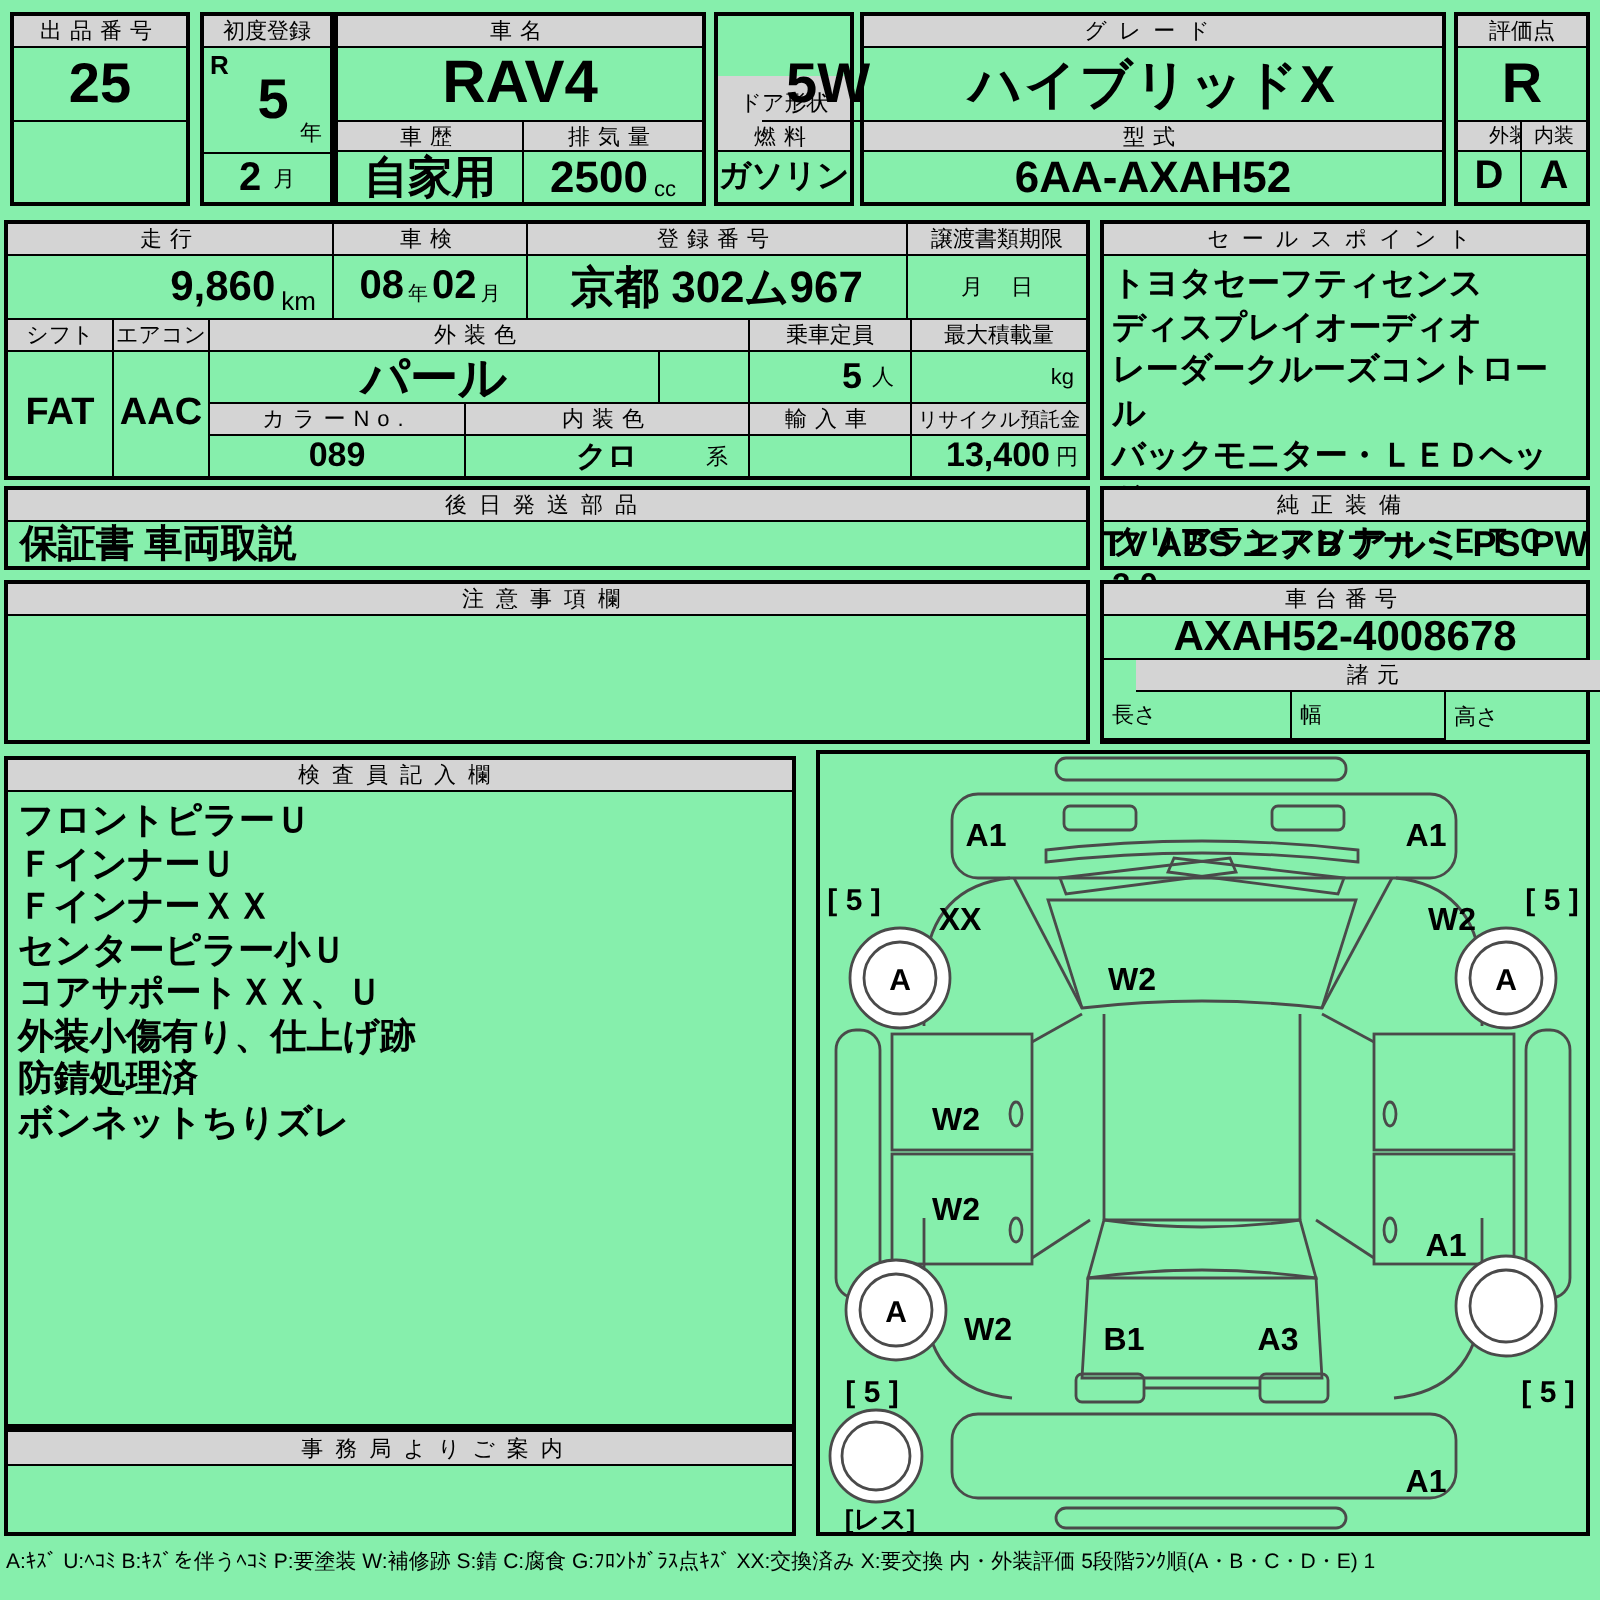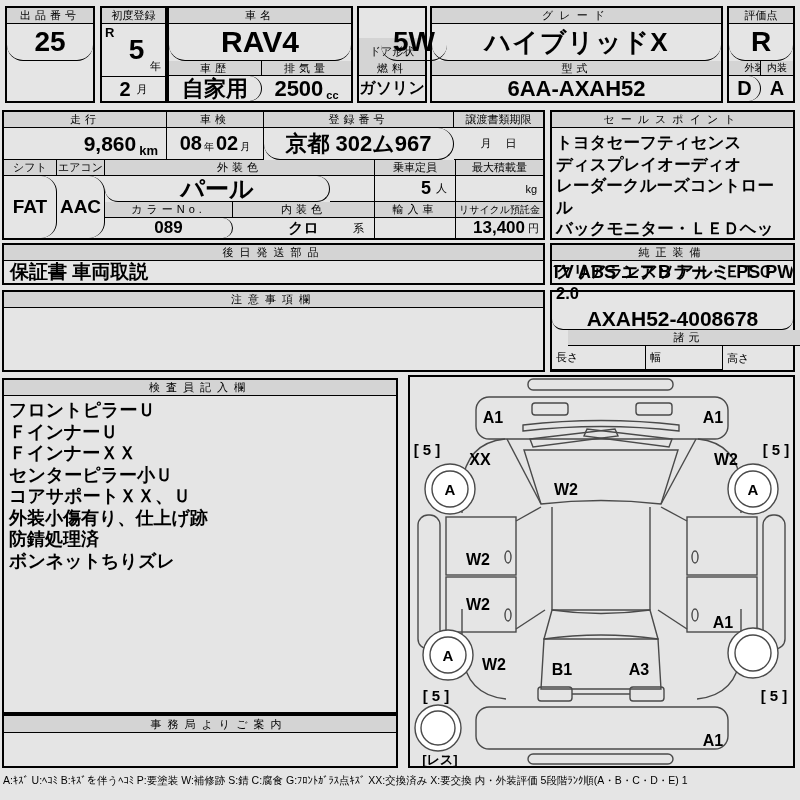--- a/index.html
+++ b/index.html
@@ -1,30 +1,30 @@
 <!DOCTYPE html>
 <html><head>
 <meta charset="utf-8">
 <style>
   html,body{margin:0;padding:0;background:#fff;}
-  .sheet{position:relative;width:800px;height:800px;background:#e5e5e5;color:#000;
+  .sheet{position:relative;width:800px;height:800px;background:#86efac;color:#000;
          font-family:"Liberation Sans","DejaVu Sans",sans-serif;overflow:hidden;}
   .a{position:absolute;box-sizing:border-box;}
   .box{border:2px solid #000;}
   .cell{position:absolute;box-sizing:border-box;display:flex;align-items:center;justify-content:center;
         border-right:1px solid #000;border-bottom:1px solid #000;overflow:hidden;white-space:nowrap;}
   .nr{border-right:none;}
   .nb{border-bottom:none;}
   .hd{background:#d4d4d4;font-size:11px;letter-spacing:4px;}
   .ls0{letter-spacing:0;}
   .ls6{letter-spacing:6px;}
-  .b{font-weight:bold;border-radius:16px;}
+  .b{font-weight:bold;}
   .left{justify-content:flex-start;}
   .right{justify-content:flex-end;}
-  .u{font-size:11px;font-weight:bold;margin-left:3px;margin-top:13px;}
+  .u{font-size:11px;font-weight:normal;margin-left:3px;margin-top:13px;}
   .lines{position:absolute;box-sizing:border-box;font-weight:bold;}
   svg text{font-family:"Liberation Sans","DejaVu Sans",sans-serif;font-weight:bold;fill:#000;}
   svg .ln{fill:none;stroke:#4a4a4a;stroke-width:1.4;}
   svg .wh{fill:#fff;stroke:#4a4a4a;stroke-width:1.4;}
 </style>
 </head>
 <body>
 
 <div class="sheet">
 
@@ -158,20 +158,21 @@
   <div class="a box" style="left:550px;top:243px;width:245px;height:42px;">
     <div class="cell hd nr ls6" style="left:0;top:0;width:241px;height:16px;">純正装備</div>
     <div class="cell nr nb b" style="left:0;top:16px;width:241px;height:22px;font-size:18px;">TV ABS エアB アルミ PS PW</div>
   </div>
 
   <div class="a box" style="left:2px;top:290px;width:543px;height:82px;">
     <div class="cell hd nr ls6" style="left:0;top:0;width:539px;height:16px;">注意事項欄</div>
     <div class="cell nr nb left" style="left:0;top:16px;width:539px;height:62px;"></div>
   </div>
   <div class="a box" style="left:550px;top:290px;width:245px;height:82px;">
+    <div class="cell hd nr" style="left:0;top:0;width:241px;height:16px;">車台番号</div>
     <div class="cell nr b" style="left:0;top:16px;width:241px;height:22px;font-size:21px;">AXAH52-4008678</div>
     <div class="cell hd nr" style="left:16px;top:38px;width:241px;height:16px;">諸元</div>
     <div class="cell left" style="left:0;top:54px;width:94px;height:24px;font-size:11px;padding-left:4px;">長さ</div>
     <div class="cell left" style="left:94px;top:54px;width:77px;height:24px;font-size:11px;padding-left:4px;">幅</div>
     <div class="cell nr nb left" style="left:171px;top:54px;width:70px;height:24px;font-size:11px;padding-left:4px;">高さ</div>
   </div>
 
   <div class="a box" style="left:2px;top:378px;width:396px;height:336px;">
     <div class="cell hd nr ls6" style="left:0;top:0;width:392px;height:16px;">検査員記入欄</div>
     <div class="lines" style="left:0;top:18px;width:392px;padding:2px 5px;font-size:18px;line-height:21.5px;">

